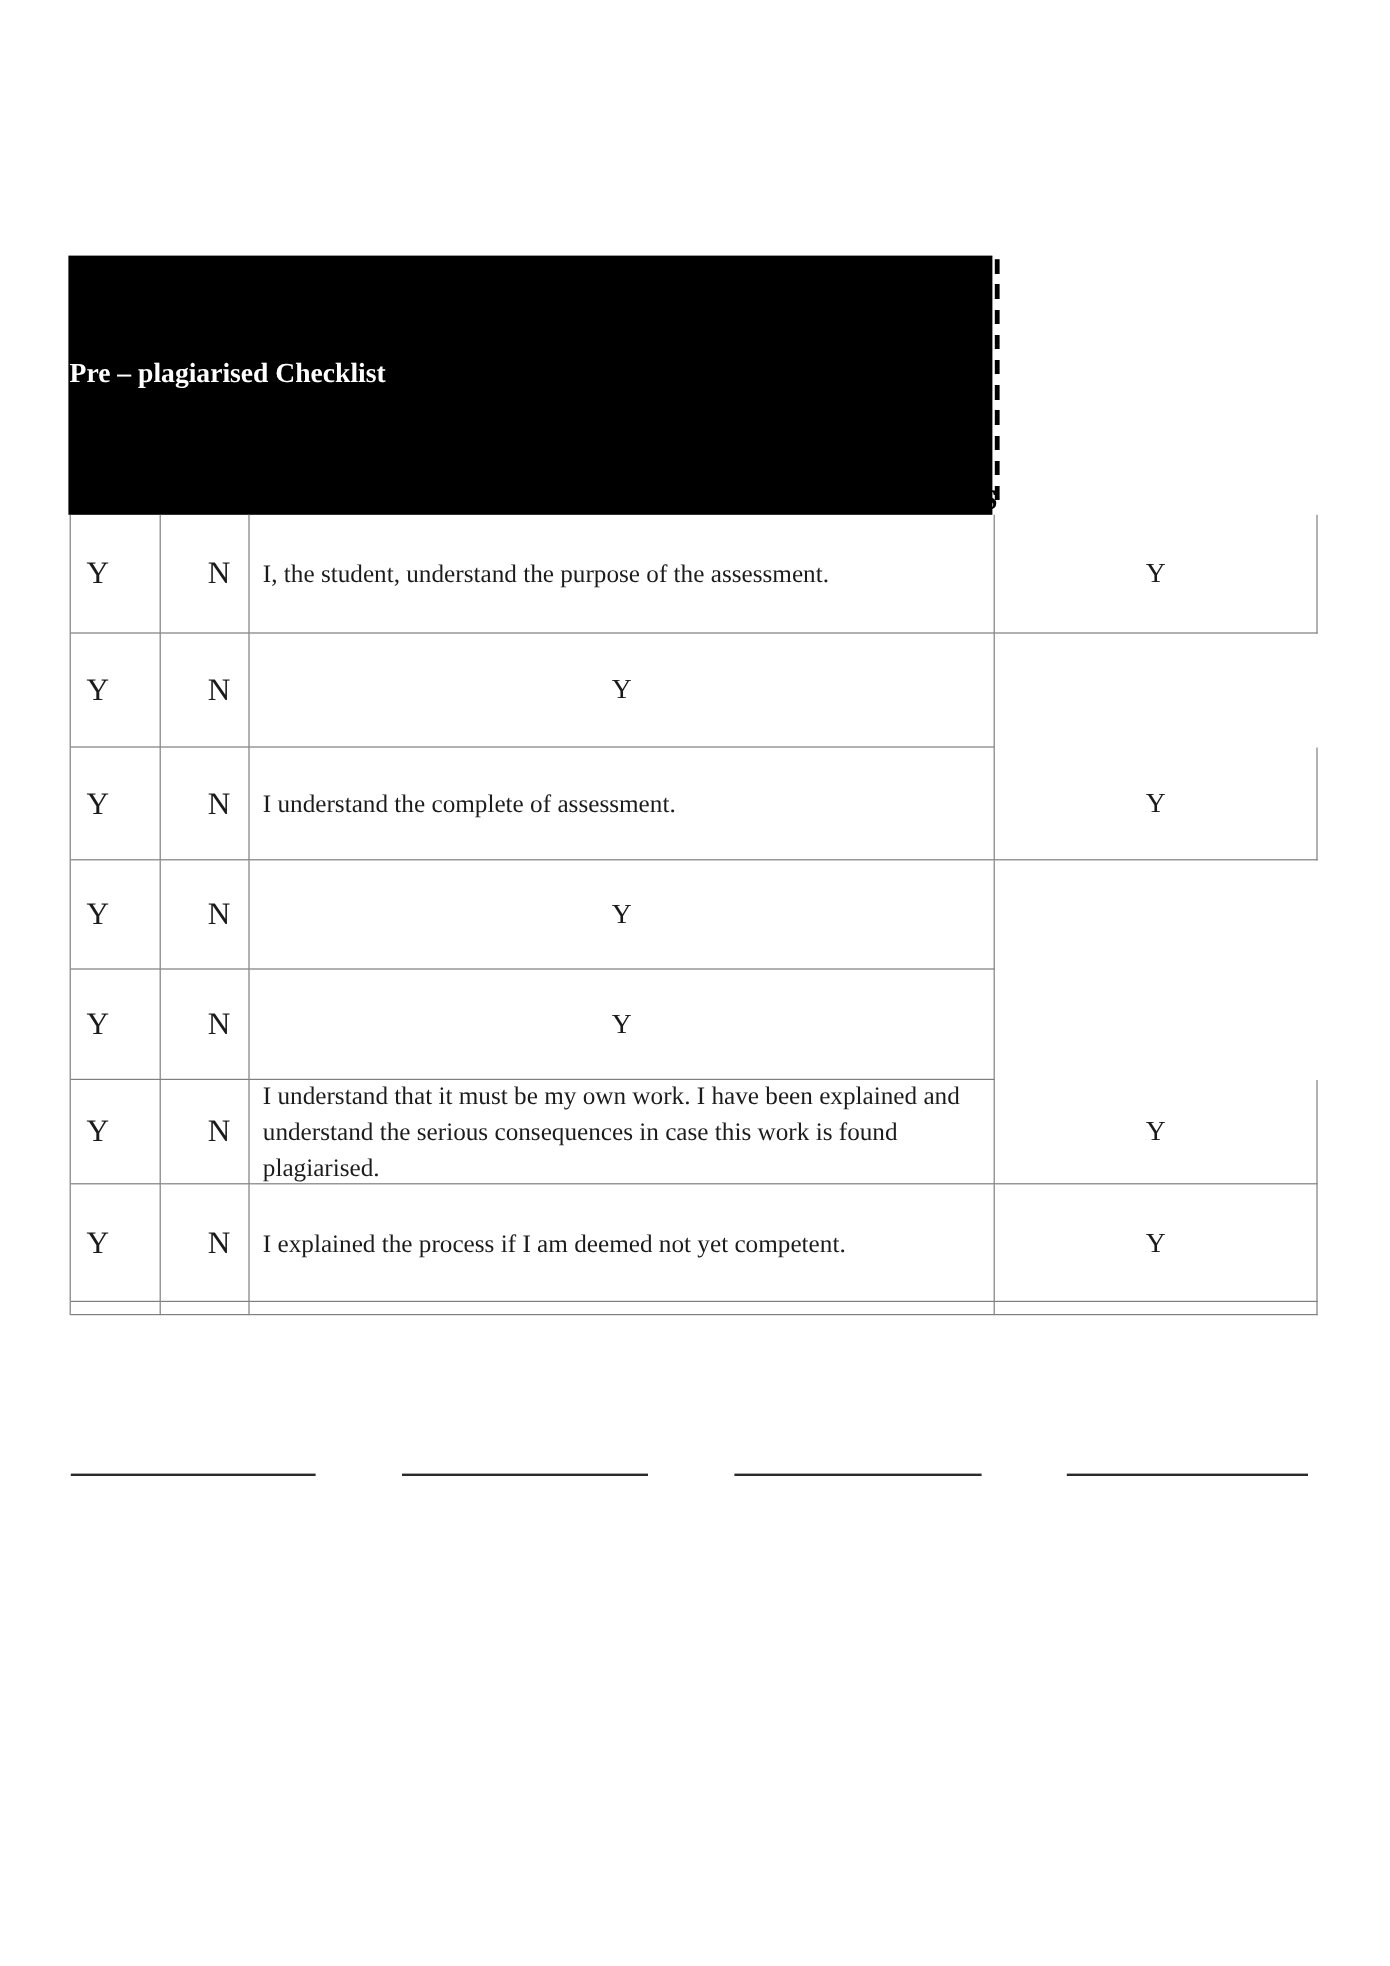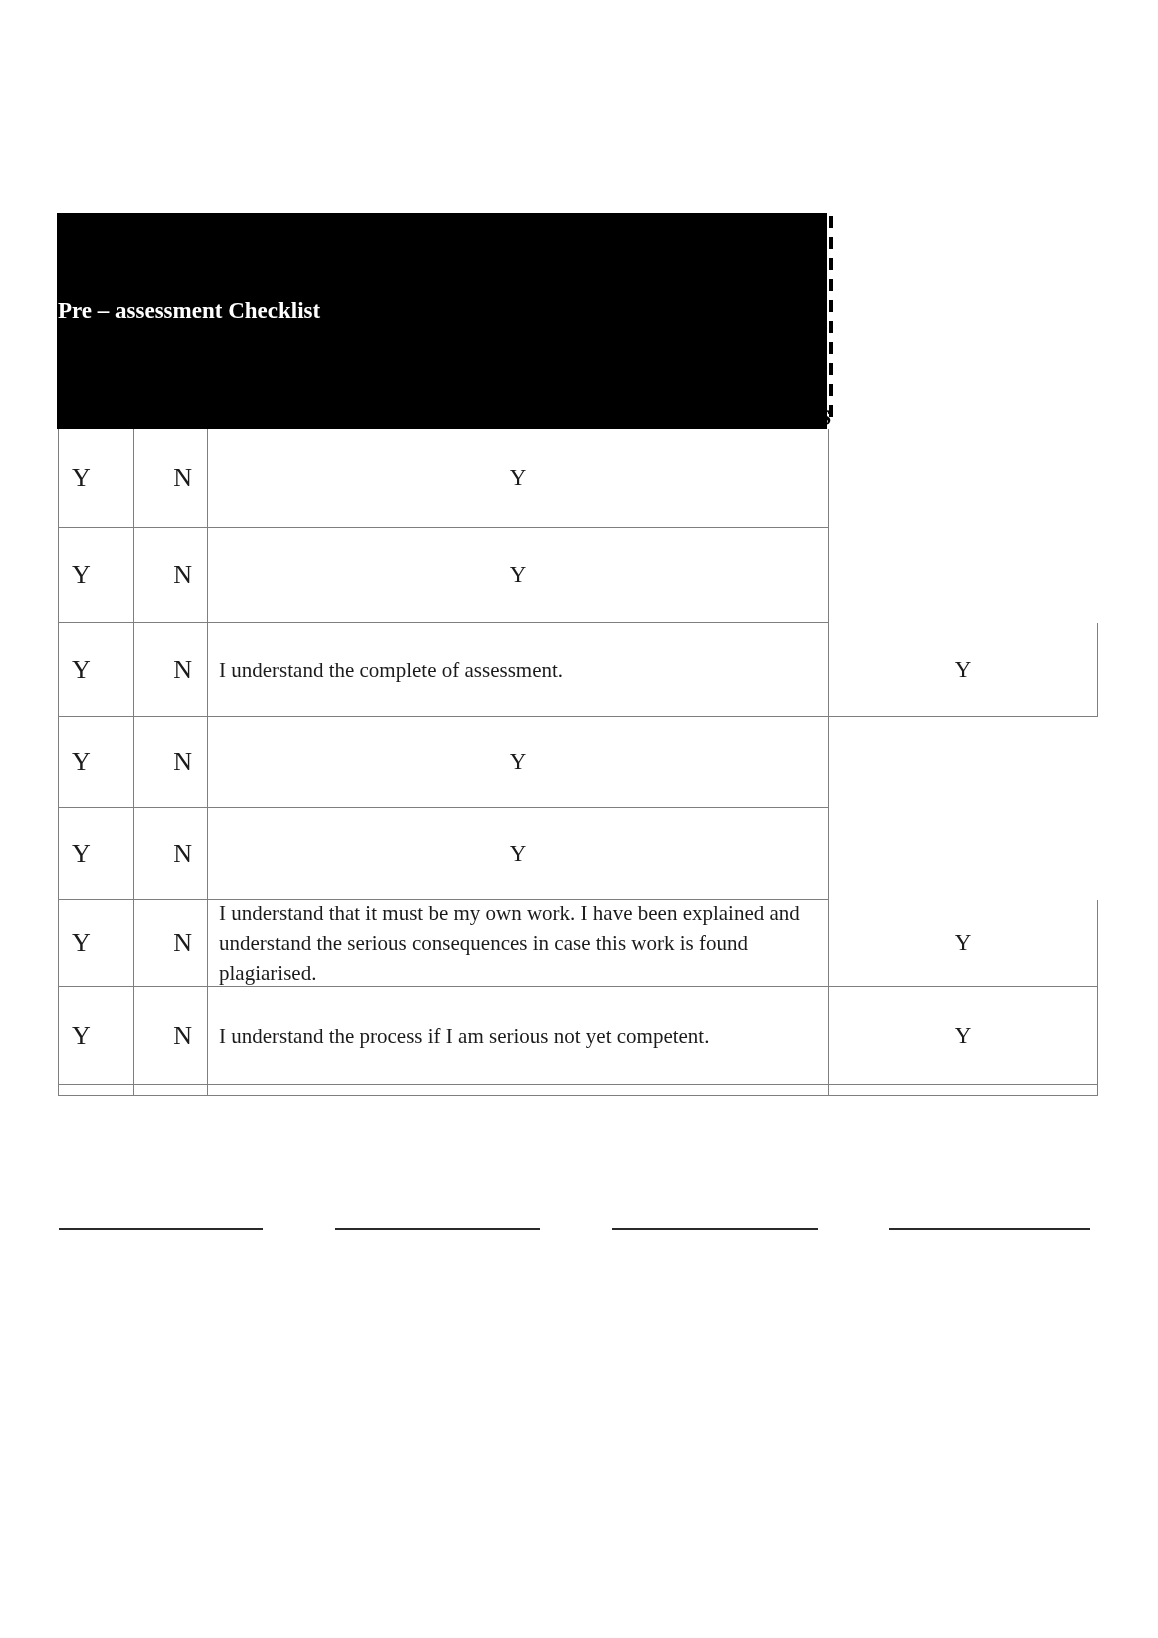--- a/index.html
+++ b/index.html
@@ -99,32 +99,33 @@
   .sig-2 { left: 335px; width: 205px; }
   .sig-3 { left: 612px; width: 206px; }
   .sig-4 { left: 889px; width: 201px; }
 </style>
 </head>
 <body>
 
 <div class="page">
 
   <div class="header-bar">
-    <div class="header-title">Pre – assessment Checklist</div>
+    <div class="header-title">Pre – plagiarised Checklist</div>
   </div>
   <div class="remnant-strip"></div>
   <div class="remnant-glyph-box">
     <span>S</span>
   </div>
 
   <div class="checklist-table">
 
     <div class="row" style="height:99px">
       <div class="cell yes">Y</div>
       <div class="cell no">N</div>
+      <div class="cell statement">I, the student, understand the purpose of the assessment.</div>
       <div class="cell answer">Y</div>
     </div>
 
     <div class="row" style="height:95px">
       <div class="cell yes">Y</div>
       <div class="cell no">N</div>
       <div class="cell answer">Y</div>
     </div>
 
     <div class="row" style="height:94px">
@@ -149,21 +150,21 @@
     <div class="row" style="height:87px">
       <div class="cell yes">Y</div>
       <div class="cell no">N</div>
       <div class="cell statement">I understand that it must be my own work. I have been explained and understand the serious consequences in case this work is found plagiarised.</div>
       <div class="cell answer">Y</div>
     </div>
 
     <div class="row" style="height:98px">
       <div class="cell yes">Y</div>
       <div class="cell no">N</div>
-      <div class="cell statement">I understand the process if I am serious not yet competent.</div>
+      <div class="cell statement">I explained the process if I am deemed not yet competent.</div>
       <div class="cell answer">Y</div>
     </div>
 
     <div class="row" style="height:11px">
       <div class="cell yes"></div>
       <div class="cell no"></div>
       <div class="cell statement"></div>
       <div class="cell answer"></div>
     </div>
 

